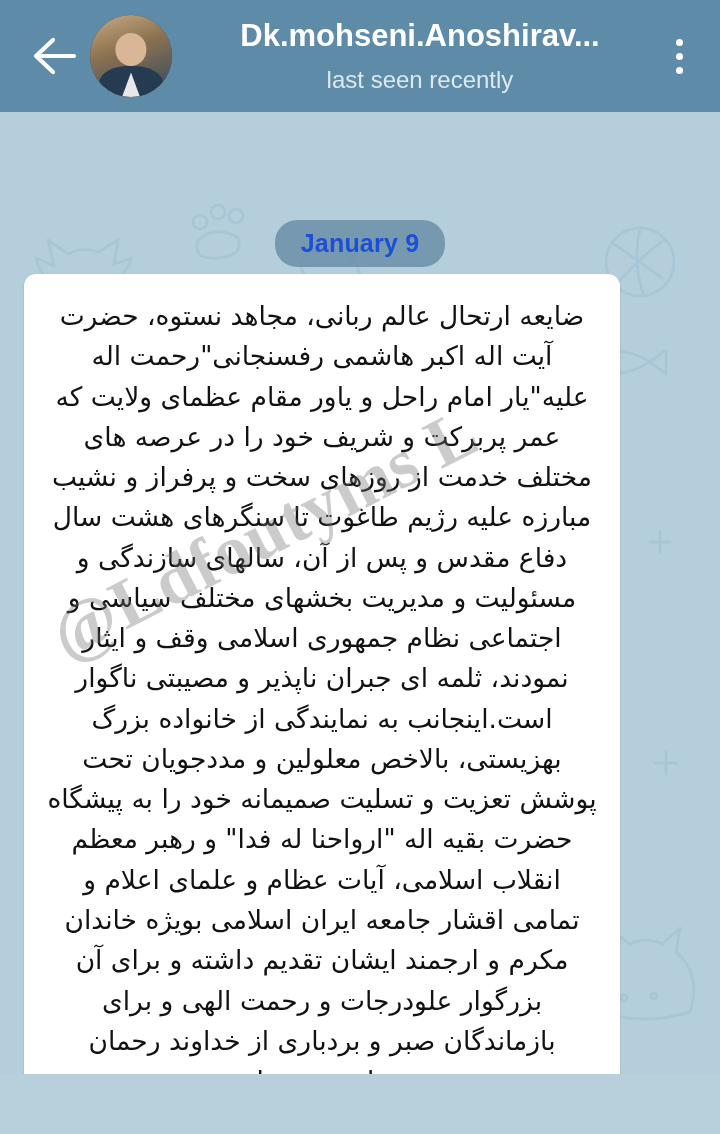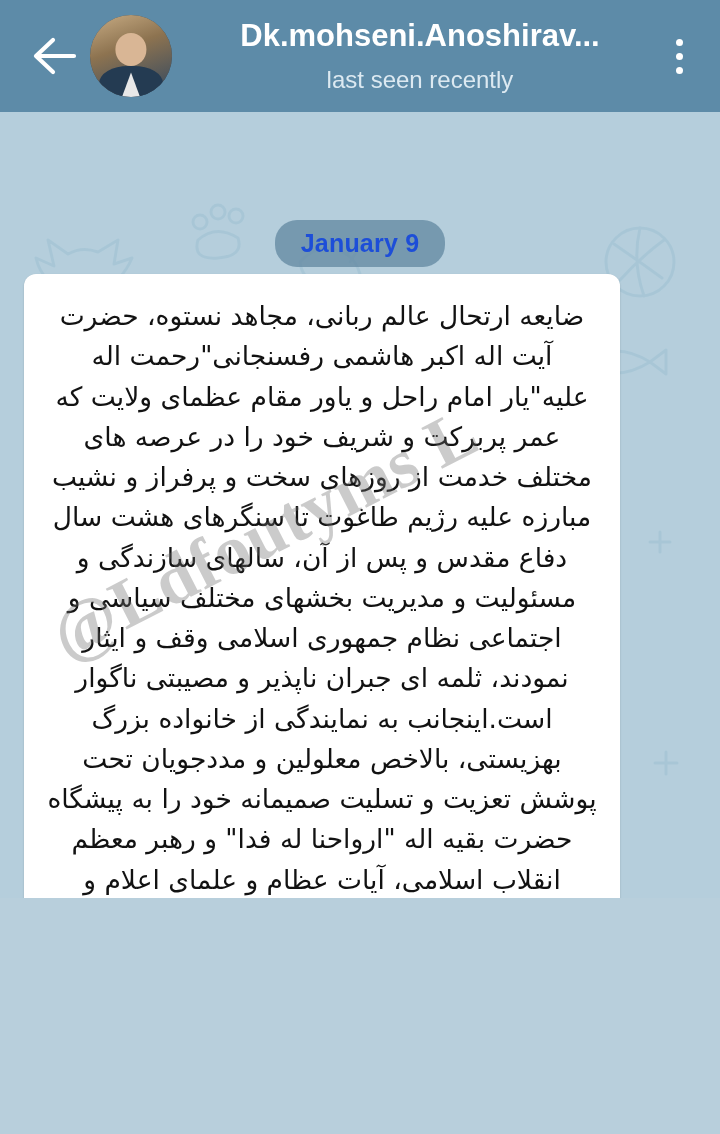--- a/index.html
+++ b/index.html
@@ -6,21 +6,21 @@
   html, body {
     width: 720px;
     height: 1134px;
     overflow: hidden;
     font-family: "Liberation Sans", sans-serif;
     background: #b8cfdc;
   }
   #app {
     position: relative;
     width: 720px;
-    height: 898px;
+    height: 1074px;
     overflow: hidden;
   }
 
   
   .header {
     position: relative;
     height: 112px;
     background: #5d8ba8;
     display: flex;
     align-items: center;

